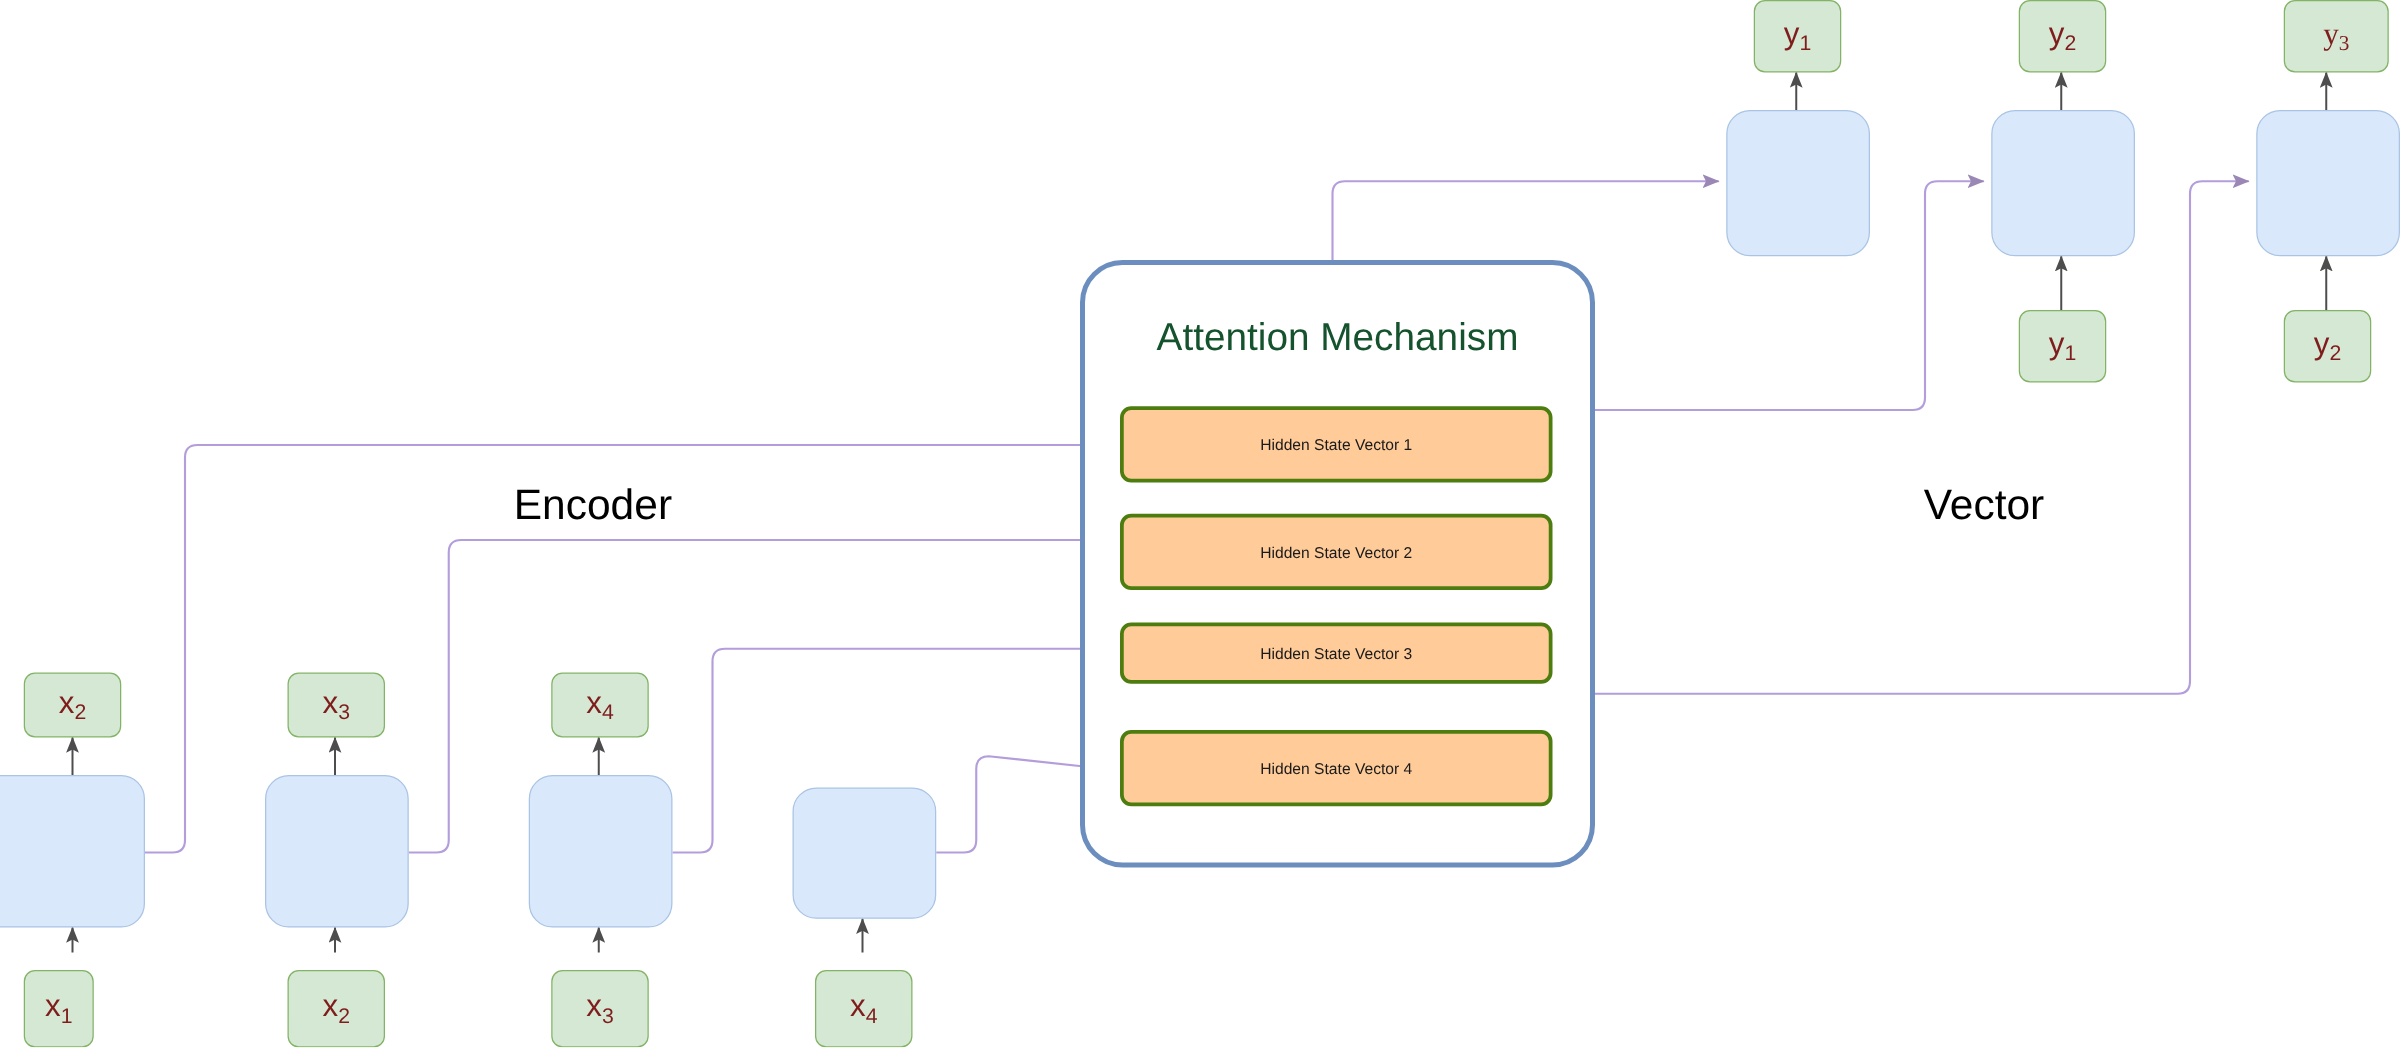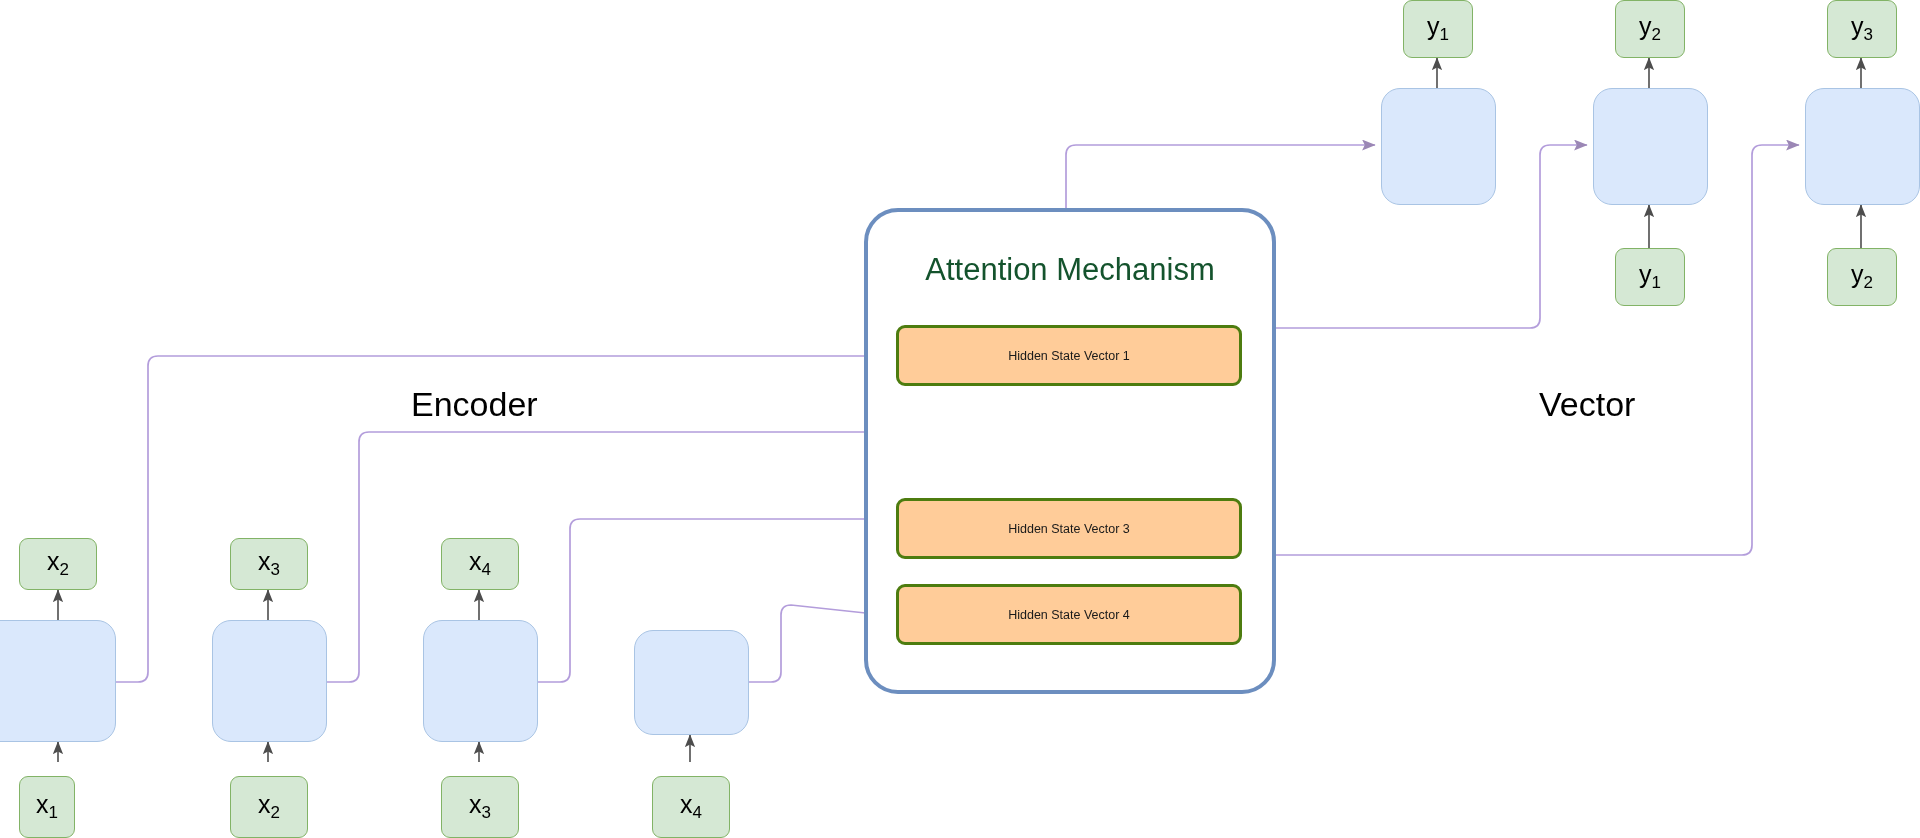--- a/index.html
+++ b/index.html
@@ -32,21 +32,21 @@
     display: flex;
     align-items: center;
     justify-content: center;
     text-align: center;
   }
   
   .token {
     background: #d5e8d4;
     border: 1px solid #82b366;
     border-radius: 9px;
-    color: #000000;
+    color: #7f1d1d;
     font-size: 25px;
     line-height: 1;
     z-index: 3;
   }
   .token .sub {
     font-size: 17px;
     vertical-align: -0.30em;
     letter-spacing: 0;
   }
   
@@ -172,32 +172,33 @@
   </div>
   <div class="node token" style="left:652px; top:776px; width:78px; height:62px;">
     <span><span>x</span><span class="sub">4</span></span>
   </div>
 
   <div class="attn-box" style="left:864px; top:208px; width:412px; height:486px;">
     <div class="attn-title" style="top:42px;">Attention Mechanism</div>
   </div>
 
   <div class="node hsv" style="left:896px; top:325px; width:346px; height:61px;">Hidden State Vector 1</div>
-  <div class="node hsv" style="left:896px; top:498px; width:346px; height:61px;">Hidden State Vector 3</div>
+  <div class="node hsv" style="left:896px; top:411px; width:346px; height:61px;">Hidden State Vector 2</div>
+  <div class="node hsv" style="left:896px; top:498px; width:346px; height:49px;">Hidden State Vector 3</div>
   <div class="node hsv" style="left:896px; top:584px; width:346px; height:61px;">Hidden State Vector 4</div>
 
   <div class="section-label" style="left:1539px; top:387px;">Vector</div>
 
   <div class="node token" style="left:1403px; top:0px; width:70px; height:58px;">
     <span><span>y</span><span class="sub">1</span></span>
   </div>
   <div class="node token" style="left:1615px; top:0px; width:70px; height:58px;">
     <span><span>y</span><span class="sub">2</span></span>
   </div>
-  <div class="node token" style="left:1827px; top:0px; width:70px; height:58px;">
+  <div class="node token" style="left:1827px; top:0px; width:84px; height:58px;font-family:Liberation Serif, serif;">
     <span><span>y</span><span class="sub">3</span></span>
   </div>
 
   <div class="node cell" style="left:1381px; top:88px; width:115px; height:117px;"></div>
   <div class="node cell" style="left:1593px; top:88px; width:115px; height:117px;"></div>
   <div class="node cell" style="left:1805px; top:88px; width:115px; height:117px;"></div>
 
   <div class="node token" style="left:1615px; top:248px; width:70px; height:58px;">
     <span><span>y</span><span class="sub">1</span></span>
   </div>

